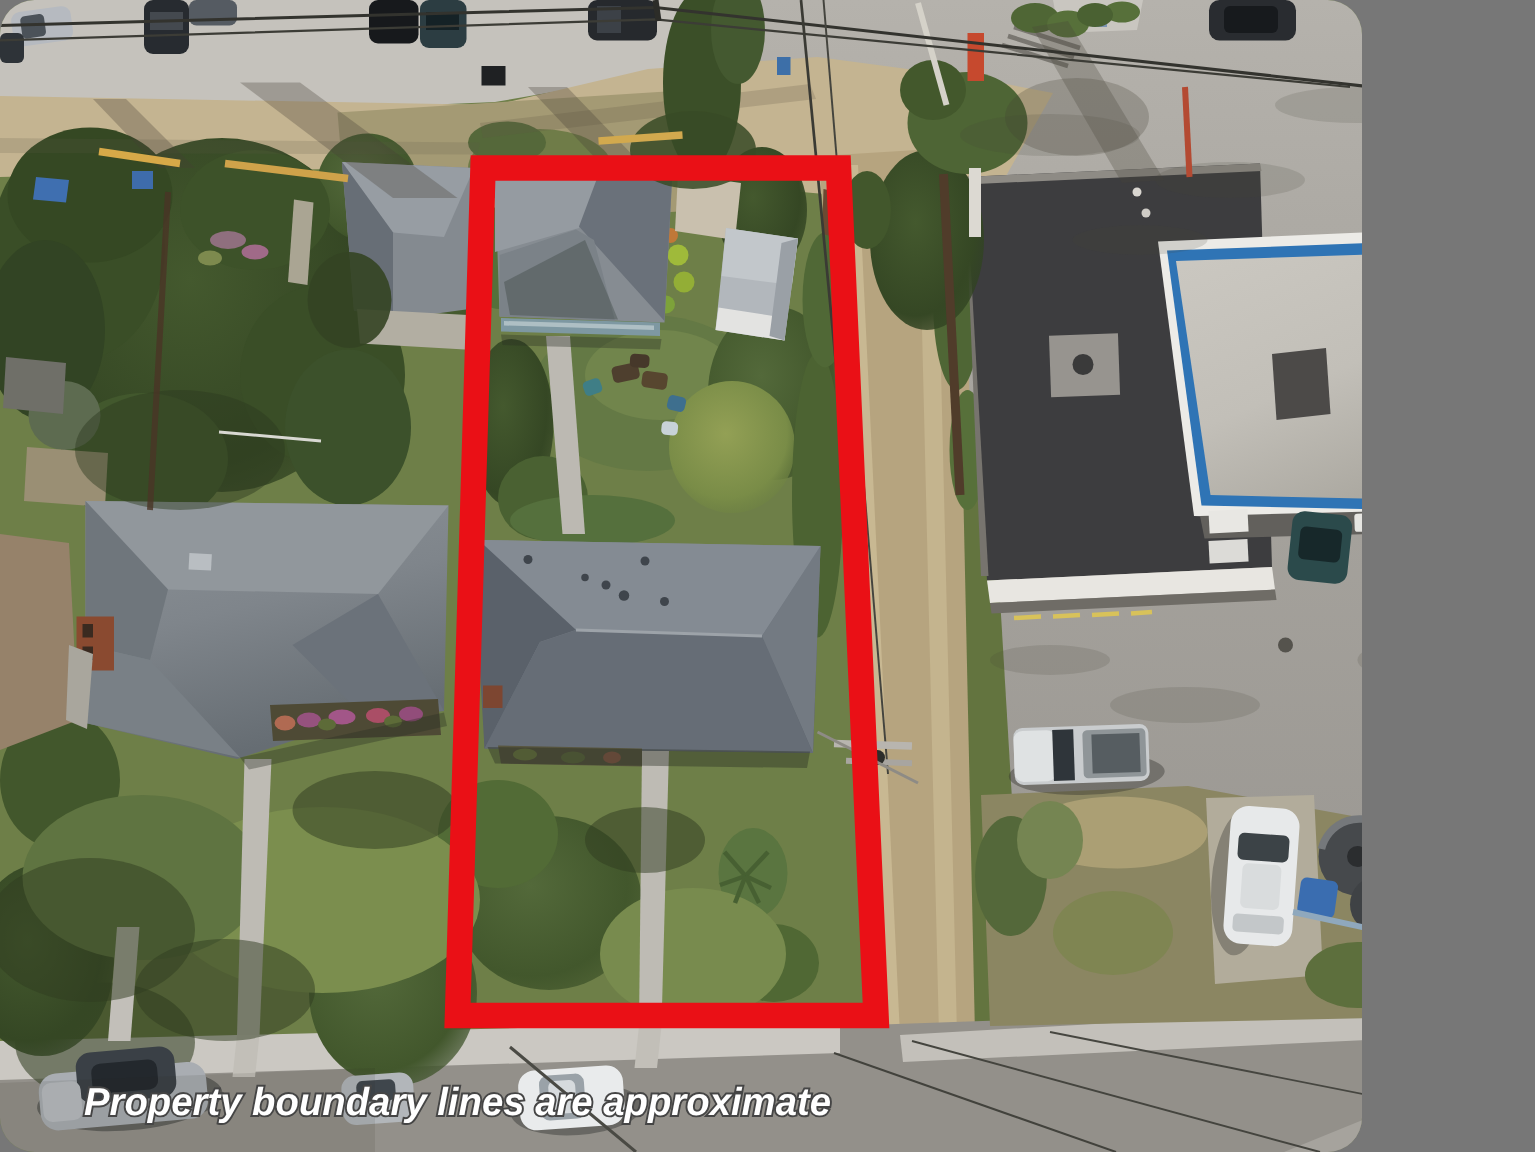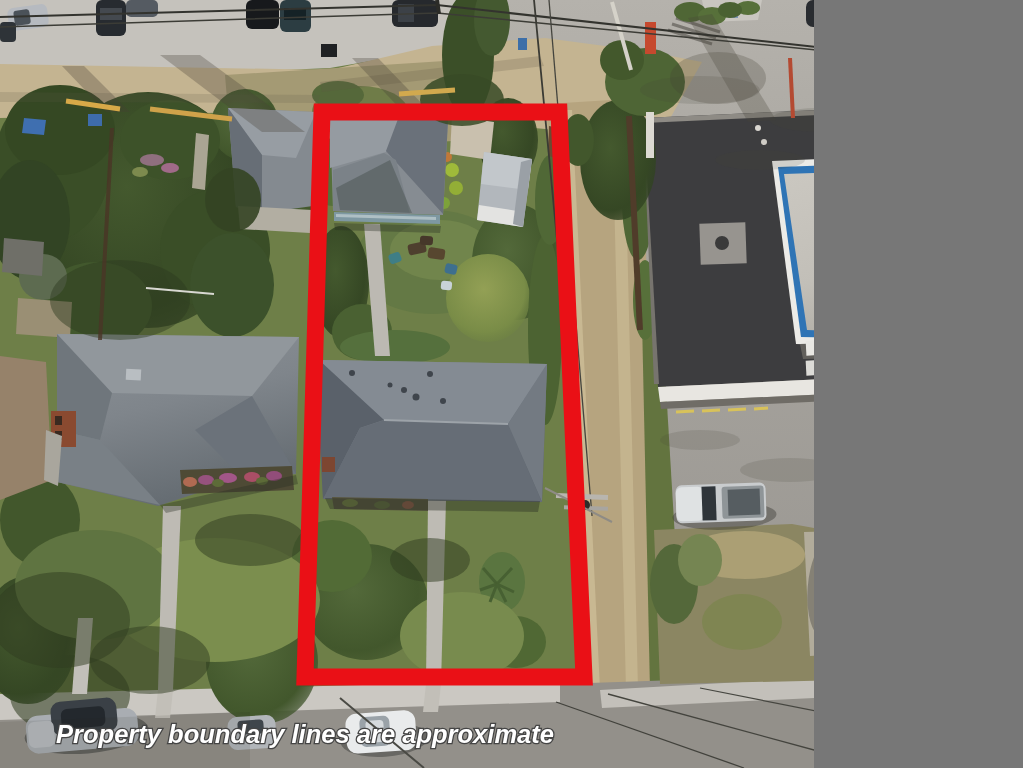--- a/index.html
+++ b/index.html
@@ -1,16 +1,16 @@
 <!DOCTYPE html>
 <html><head>
 <meta charset="utf-8">
 <style>
 html,body{margin:0;padding:0;background:#777;}
-#stage{width:814px;height:768px;overflow:hidden;position:relative;font-family:"Liberation Sans",sans-serif;}
+#stage{width:908px;height:768px;overflow:hidden;position:relative;font-family:"Liberation Sans",sans-serif;border-radius:23px;}
 </style>
 </head>
 <body>
 <div id="stage">
 <svg width="1023" height="768" viewBox="0 0 1023 768">
 <defs>
 <linearGradient id="canopyG" x1="0" y1="0" x2="0.6" y2="1">
 <stop offset="0" stop-color="#cbc8c1"></stop>
           <stop offset="0.55" stop-color="#c2bfb8"></stop>
           <stop offset="1" stop-color="#a9a69e"></stop>

